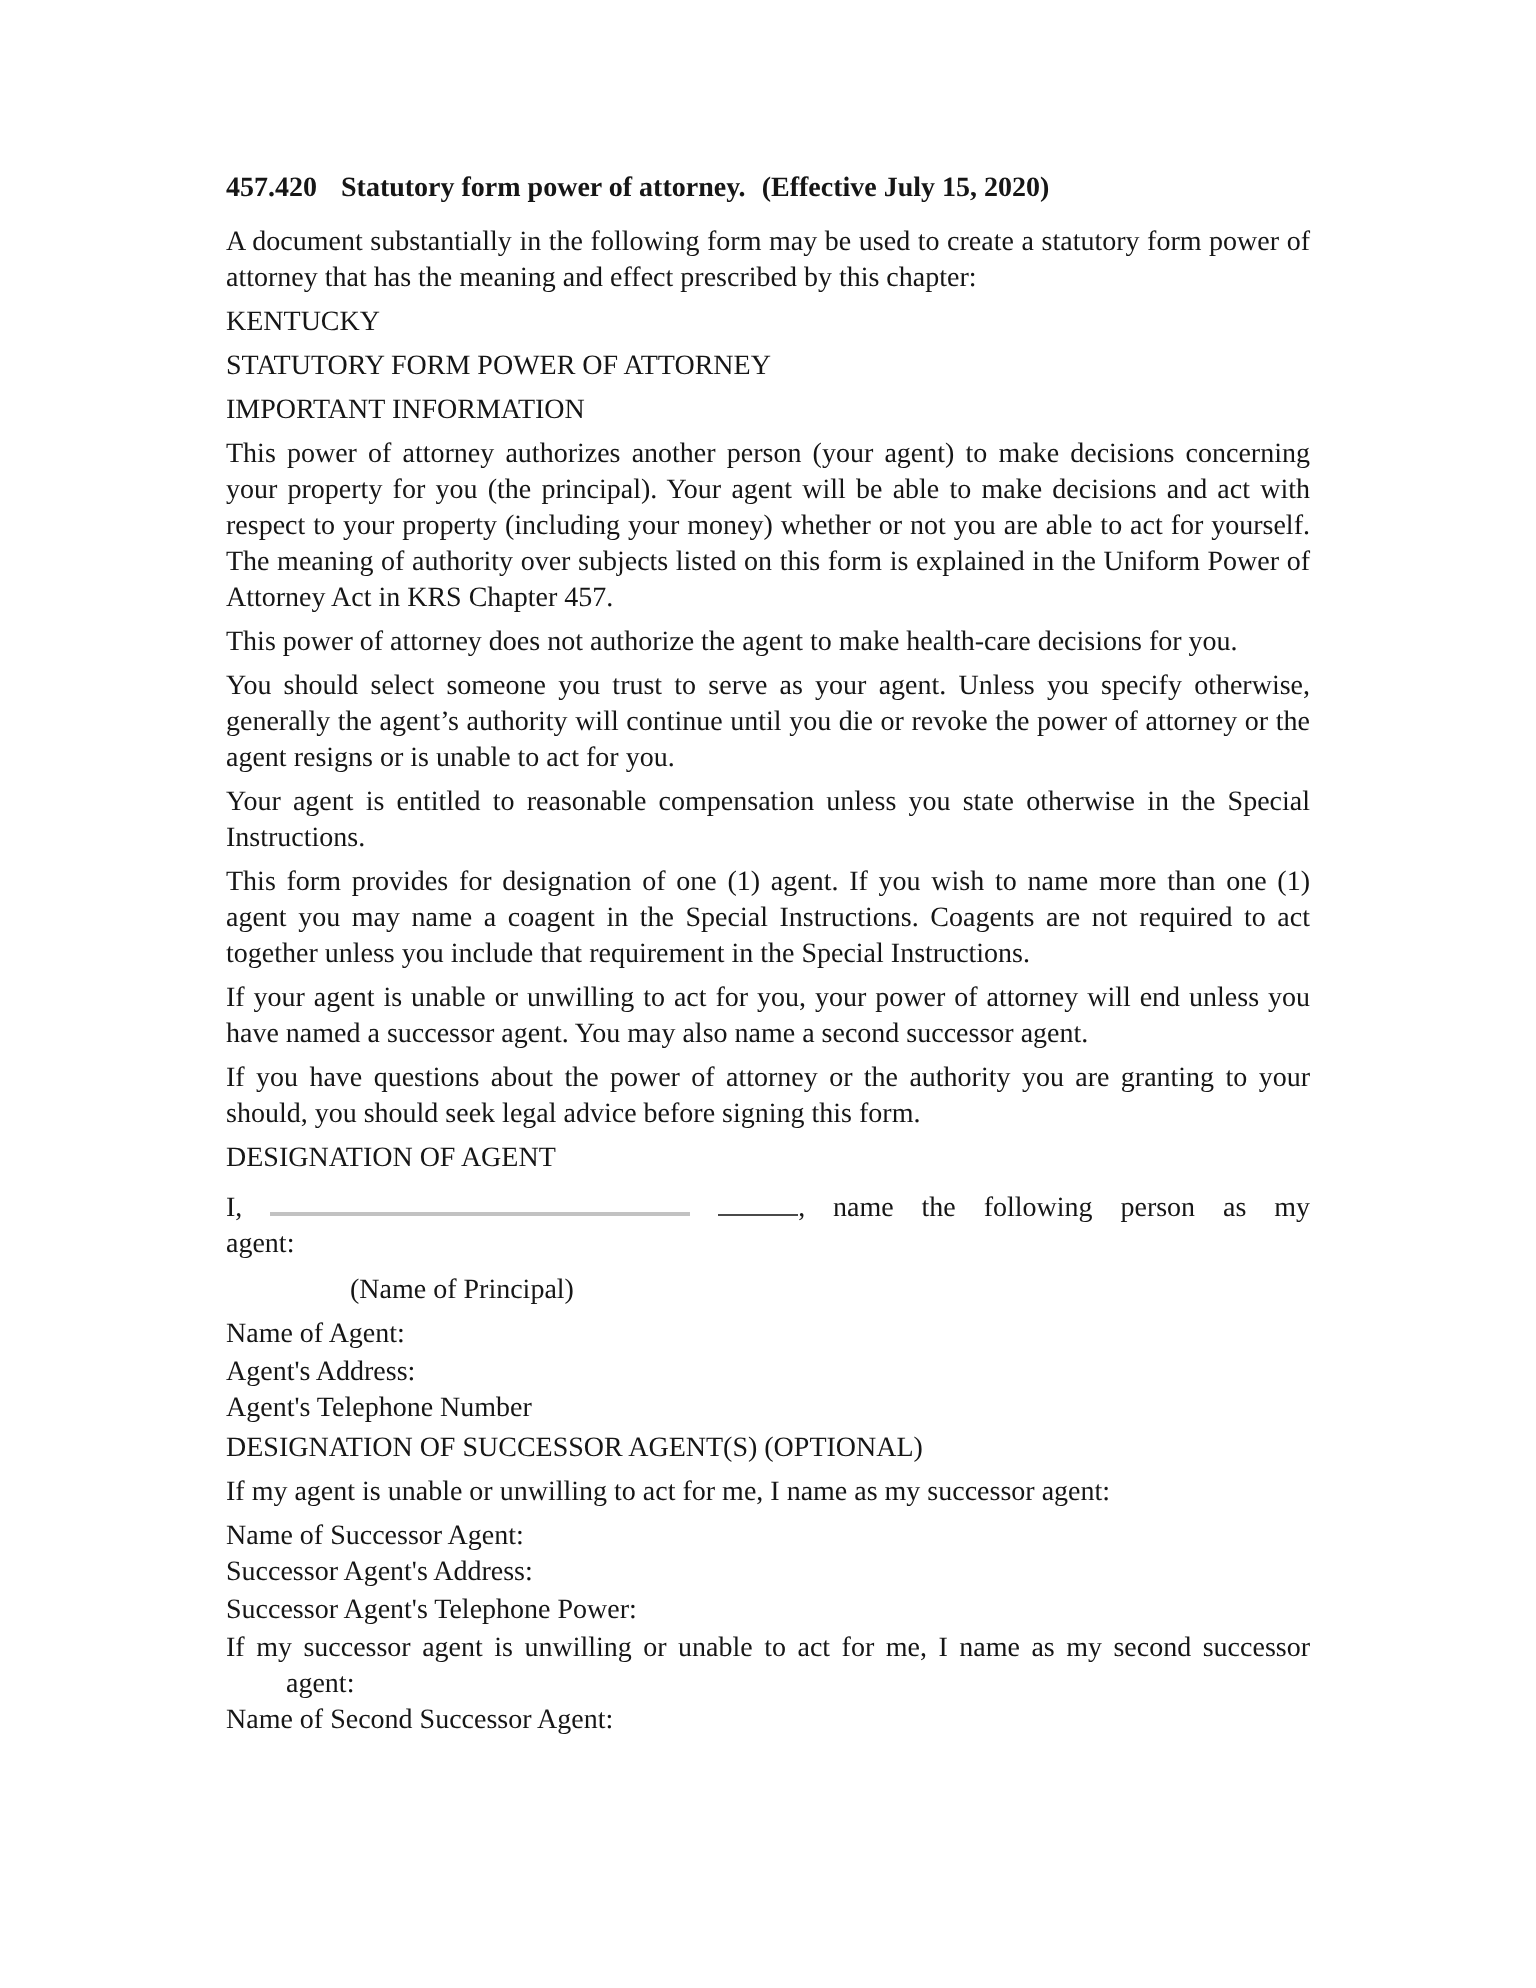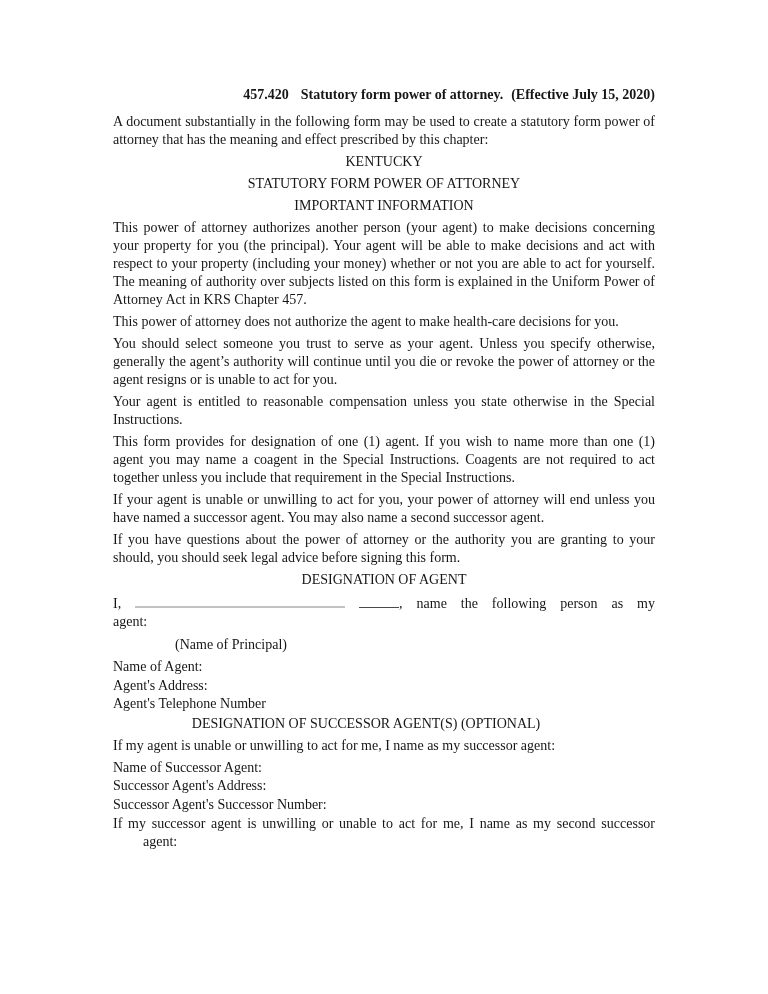--- a/index.html
+++ b/index.html
@@ -20,31 +20,29 @@
     width: 768px;
     height: 994px;
     padding: 86px 113px 20px 113px;
     background: #ffffff;
   }
   .statute-heading {
     font-weight: bold;
     line-height: 18px;
     margin: 0 0 9px 0;
     white-space: nowrap;
-    text-align: right;
   }
   .statute-heading .sp1 { margin-right: 12px; }
   .statute-heading .sp2 { margin-right: 8px; }
   .para {
     text-align: justify;
     line-height: 18px;
     margin: 0 0 4px 0;
   }
   .center {
-    text-align: center;
     line-height: 18px;
     margin: 0 0 4px 0;
   }
   .center.shift-left {
     padding-right: 36px;
   }
   .sentence-line {
     text-align: justify;
     text-align-last: justify;
     line-height: 18px;
@@ -124,20 +122,21 @@
     <p class="field-line">Agent's Telephone Number</p>
   </div>
 
   <p class="center shift-left">DESIGNATION OF SUCCESSOR AGENT(S) (OPTIONAL)</p>
 
   <p class="para">If my agent is unable or unwilling to act for me, I name as my successor agent:</p>
 
   <div class="fields">
     <p class="field-line">Name of Successor Agent:</p>
     <p class="field-line">Successor Agent's Address:</p>
-    <p class="field-line">Successor Agent's Successor Number:</p>
+    <p class="field-line">Successor Agent's Telephone Power:</p>
   </div>
 
   <p class="line1">If my successor agent is unwilling or unable to act for me, I name as my second successor</p>
   <p class="hang2">agent:</p>
 
+  <p class="field-line">Name of Second Successor Agent:</p>
 
 </div>
 
 </body></html>

